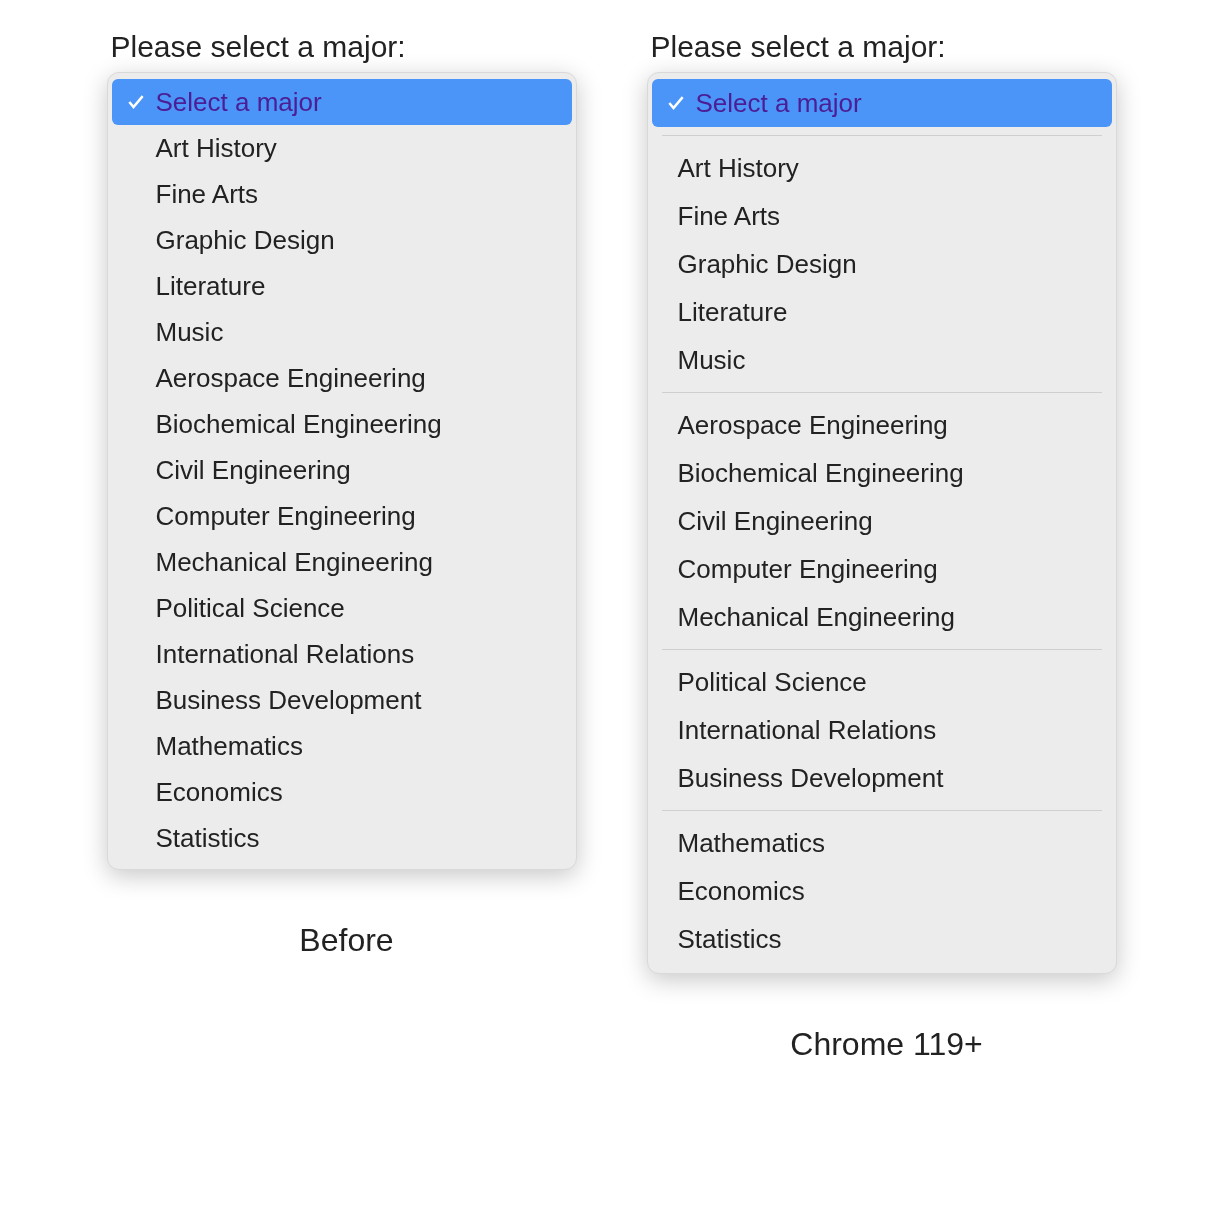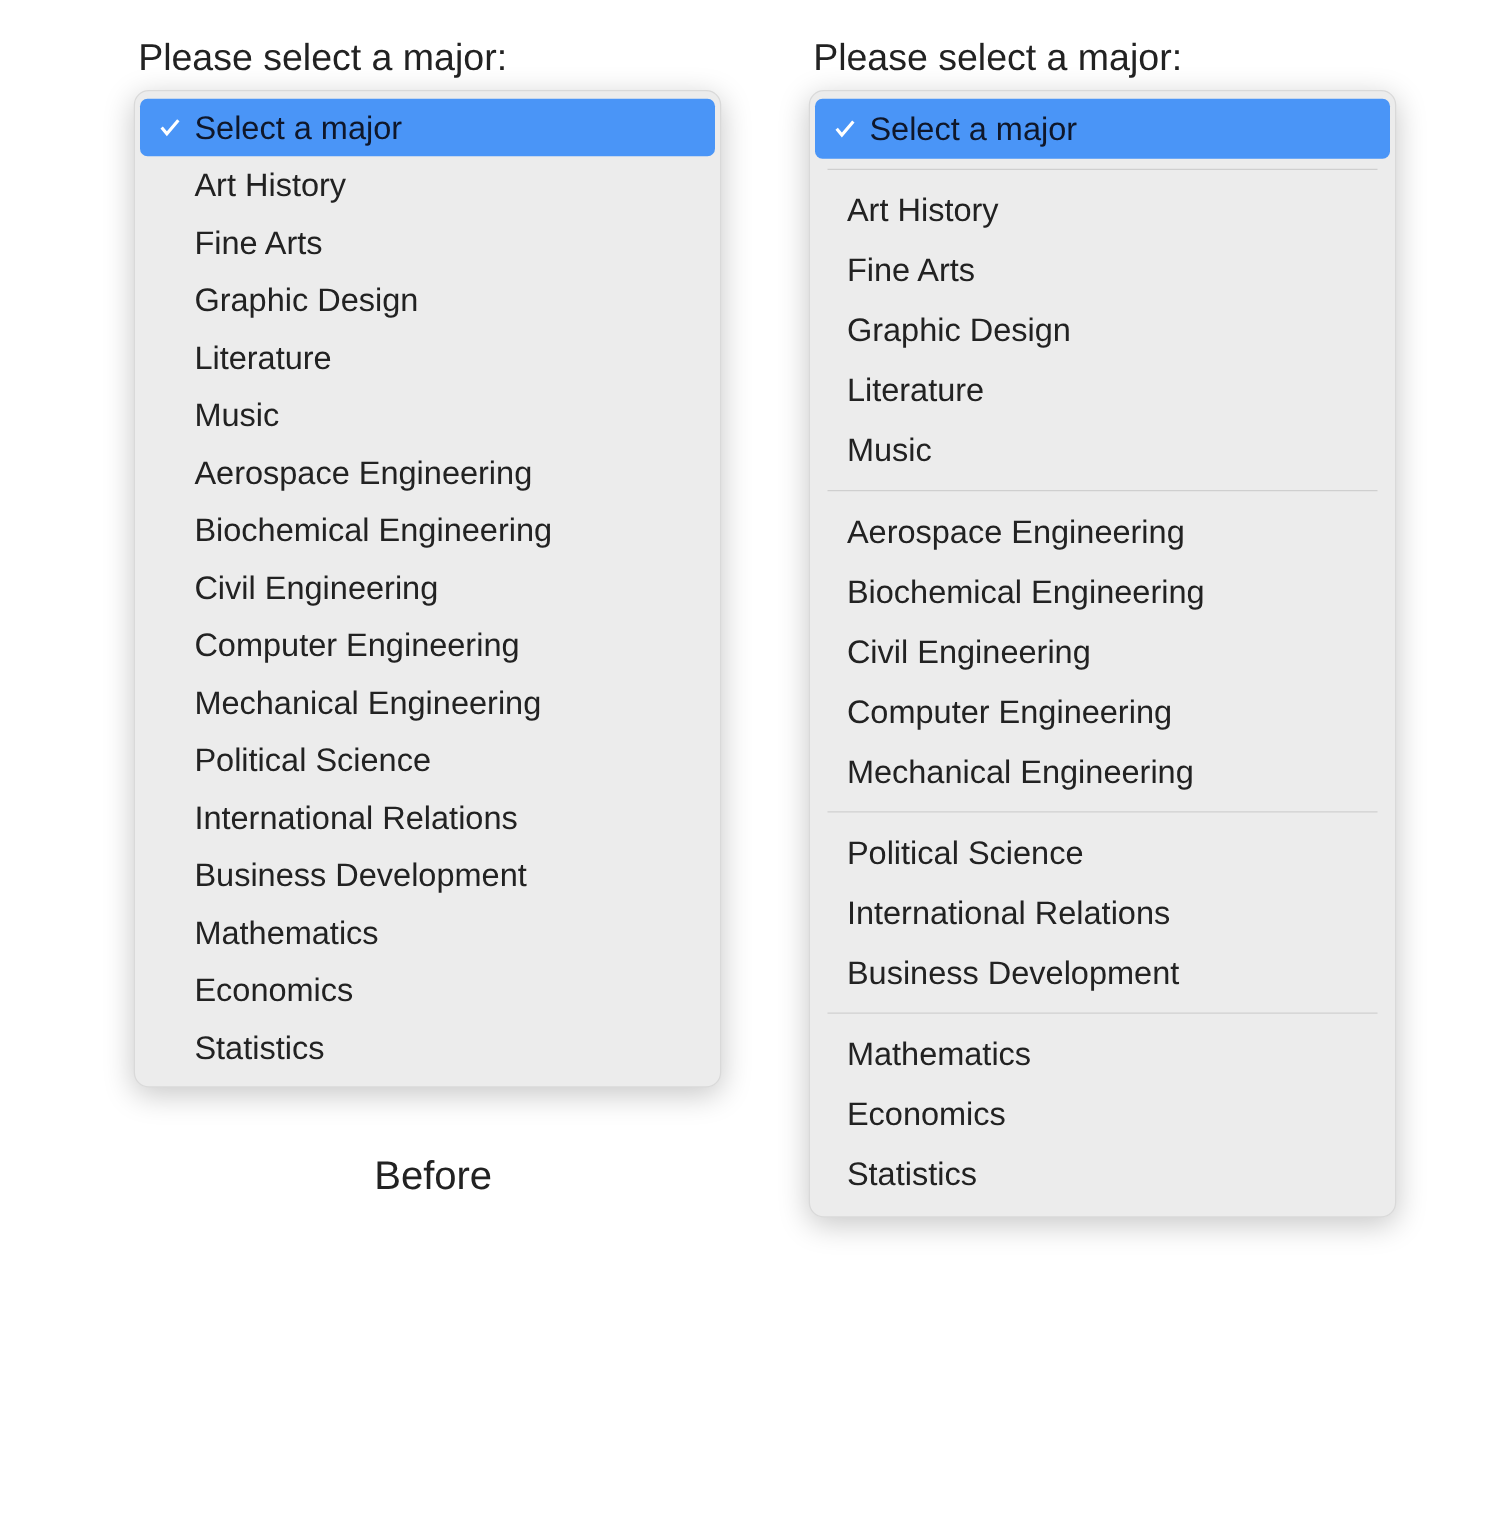--- a/index.html
+++ b/index.html
@@ -46,21 +46,21 @@
     display:flex;
     align-items:center;
     height:46px;
     font-size:26px;
     padding:0 14px 0 48px;
     position:relative;
     white-space:nowrap;
   }
   .row.selected{
     background:var(--accent);
-    color:#0f172a;
+    color:#4c1d95;
     border-radius:6px;
     margin:0 4px;
     padding-left:44px;
   }
   .check{
     position:absolute;
     left:14px;
     top:50%;
     transform:translateY(-50%);
     display:flex;
@@ -215,15 +215,16 @@
         <div class="row">
           <span>Mathematics</span>
         </div>
         <div class="row">
           <span>Economics</span>
         </div>
         <div class="row">
           <span>Statistics</span>
         </div>
       </div>
+    <div class="caption">Chrome 119+</div>
   </div>
 
 </div>
 
 </body></html>

